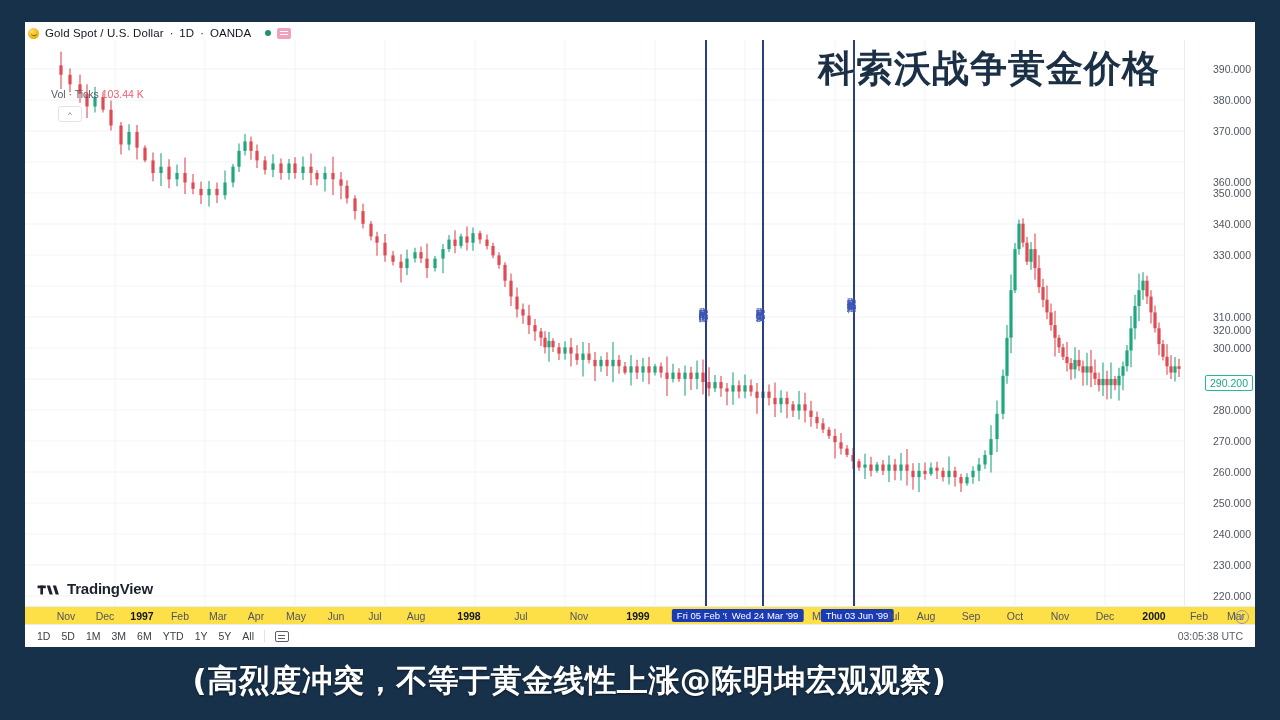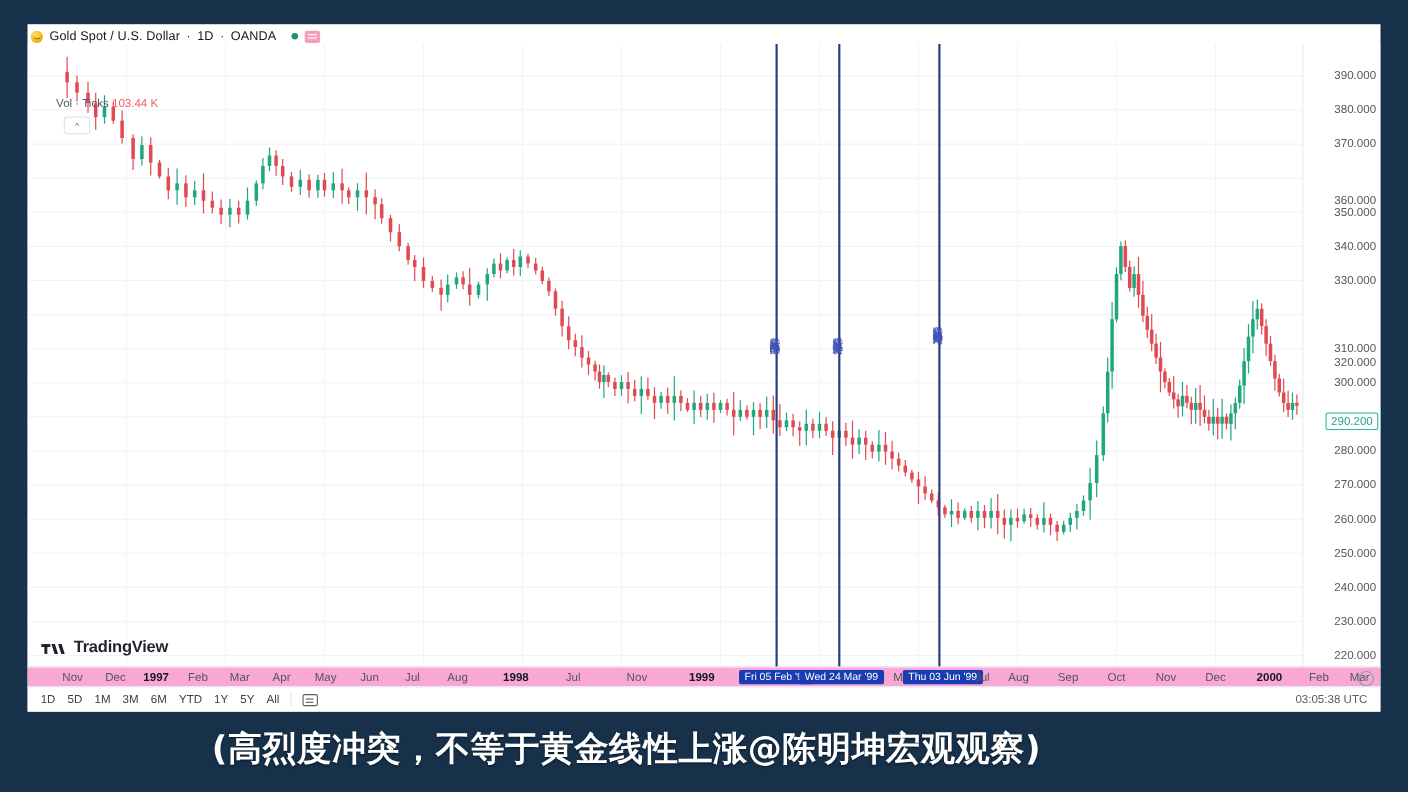--- a/index.html
+++ b/index.html
@@ -86,21 +86,21 @@
     white-space:nowrap;
   }
   .price-scale .cur{
     position:absolute;right:2px;transform:translateY(-50%);
     background:#fff;border:1px solid #2bb59a;color:#21a58c;border-radius:2px;
     font-size:10.5px;padding:1px 4px;white-space:nowrap;
   }
 
   
   .time-scale{
-    position:absolute;left:0;right:0;bottom:22px;height:18px;background:#f9a8d4;
+    position:absolute;left:0;right:0;bottom:22px;height:18px;background:#fde047;
     border-top:1px solid #e9ecf2;
   }
   .time-scale .t{
     position:absolute;top:3px;font-size:10.5px;color:#51555f;transform:translateX(-50%);
     white-space:nowrap;
   }
   .time-scale .t.bold{font-weight:bold;color:#131722;}
   .time-scale .t.mark{
     background:#1b3bb5;color:#fff;border-radius:2px;padding:1px 5px;top:2px;font-size:9.5px;
   }
@@ -705,16 +705,17 @@
         <span>5Y</span>
         <span>All</span>
       </div>
       <div class="bar-div"></div>
       <div class="cal-ico"></div>
       <div class="clock">03:05:38 UTC</div>
     </div>
 
   </div>
 
+  <div class="headline">科索沃战争黄金价格</div>
 
   <div class="caption">(高烈度冲突，不等于黄金线性上涨@陈明坤宏观观察)</div>
 
 </div>
 
 </body></html>

